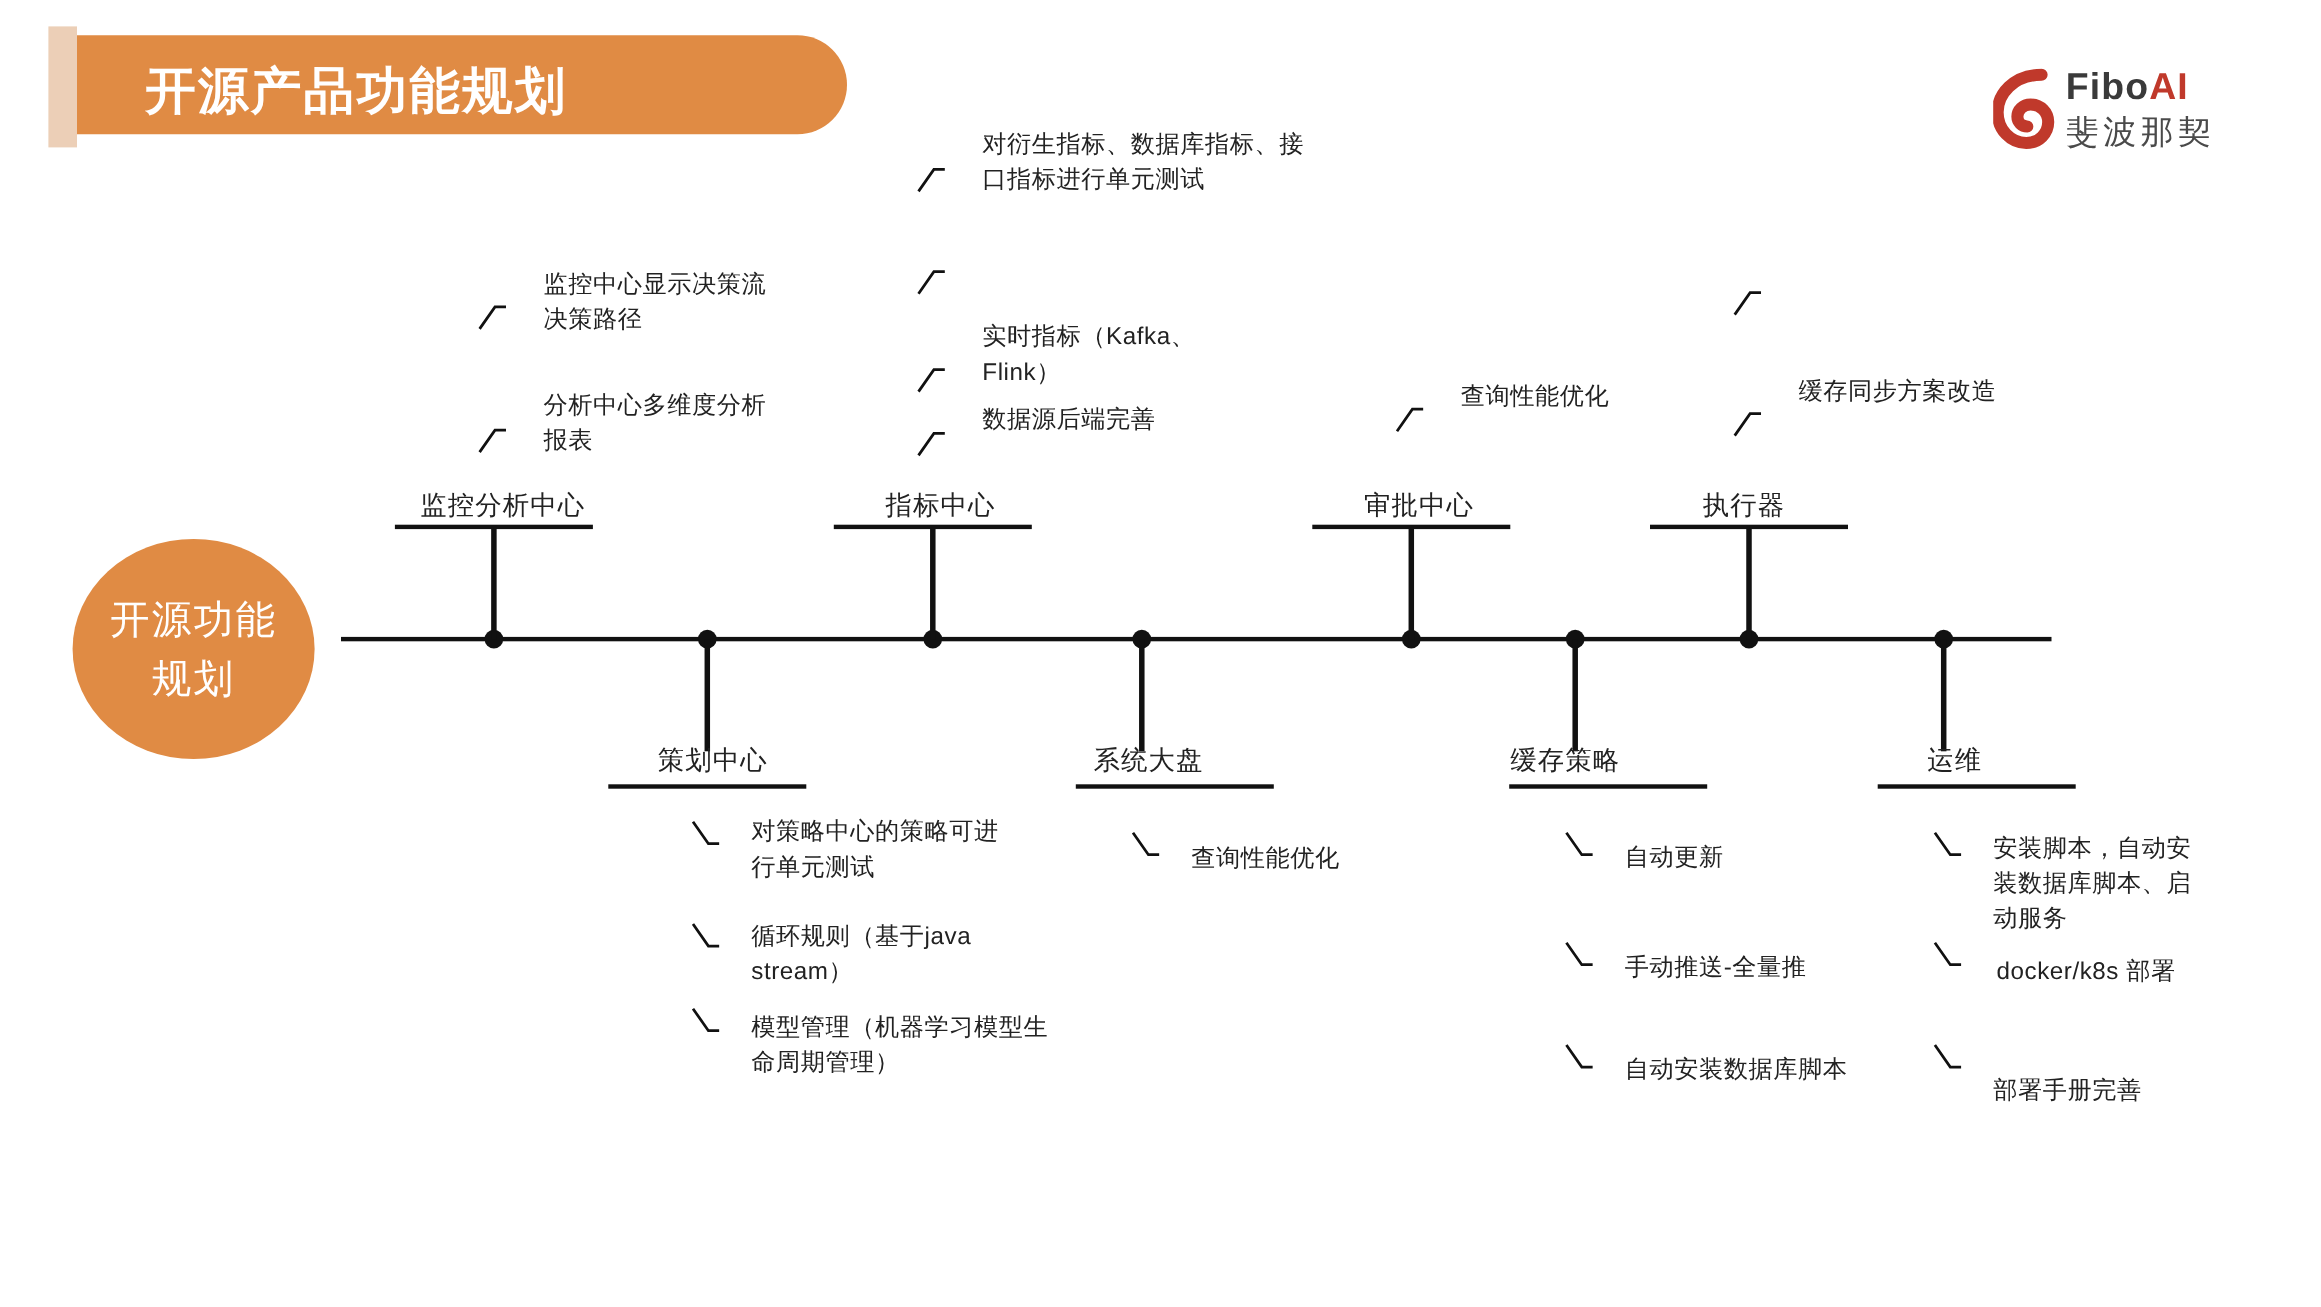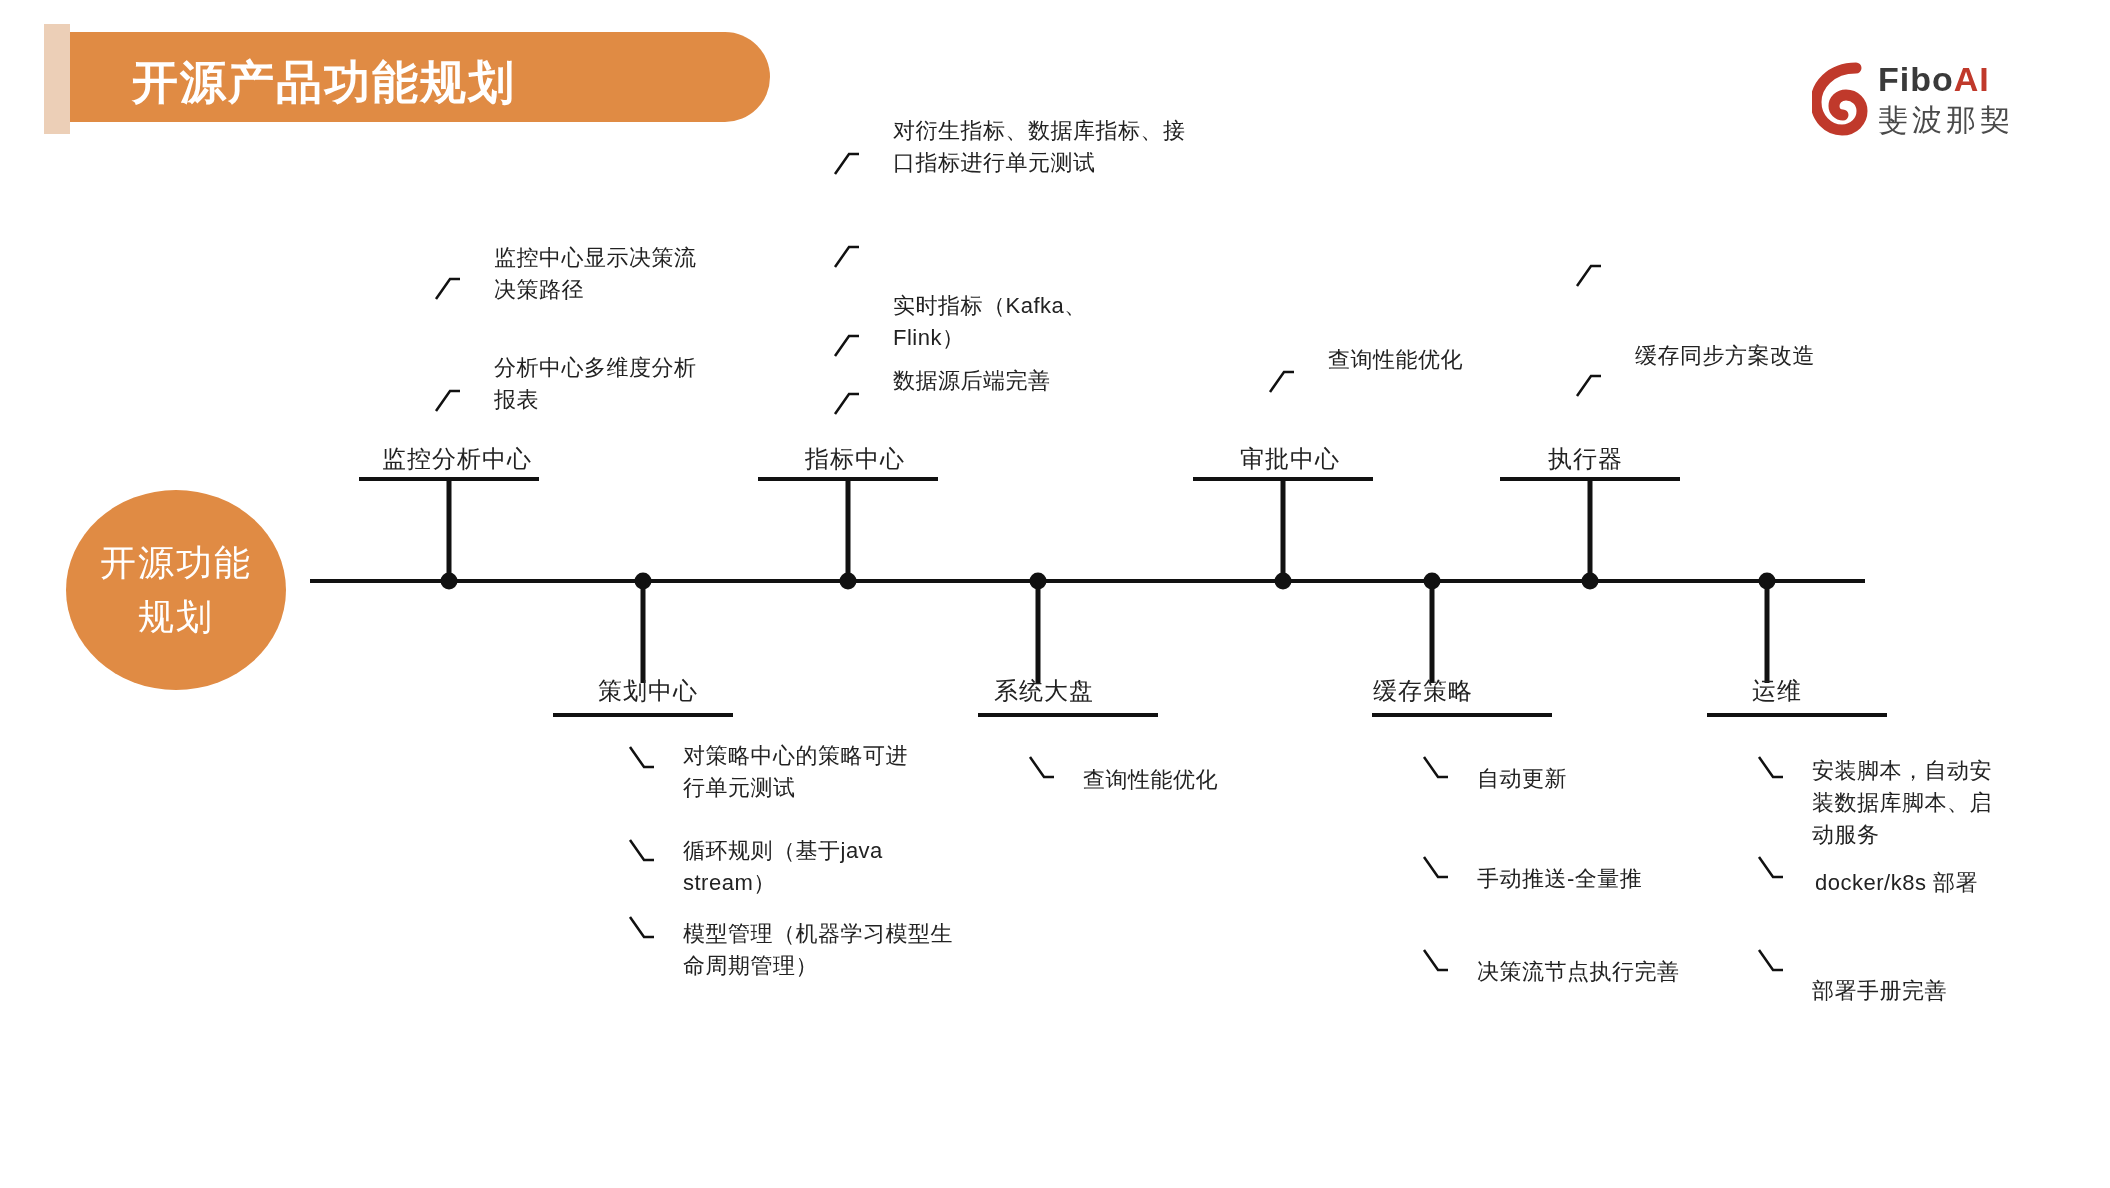--- a/index.html
+++ b/index.html
@@ -304,21 +304,21 @@
     <svg width="26" height="26" viewBox="0 0 26 26">
         <path d="M2 2 L16 22 L26 22" fill="none" stroke="#111" stroke-width="2.5"></path>
       </svg>
   </div>
   <div class="leaf-text" style="left:1477px; top:863px; width:250px;">手动推送-全量推</div>
   <div class="leaf-hook" style="left:1422px; top:948px;">
     <svg width="26" height="26" viewBox="0 0 26 26">
         <path d="M2 2 L16 22 L26 22" fill="none" stroke="#111" stroke-width="2.5"></path>
       </svg>
   </div>
-  <div class="leaf-text" style="left:1477px; top:956px; width:250px;">决策流节点执行完善</div>
+  <div class="leaf-text" style="left:1477px; top:956px; width:250px;">自动安装数据库脚本</div>
 
   <div class="node-dot" style="left:1767px; top:581px;"></div>
   <div class="branch-stem" style="left:1767px; top:581px; height:102px;"></div>
   <div class="branch-underline" style="left:1707px; top:713px; width:180px;"></div>
   <div class="branch-title" style="left:1752px; top:675px;">运维</div>
   <div class="leaf-hook" style="left:1757px; top:755px;">
     <svg width="26" height="26" viewBox="0 0 26 26">
         <path d="M2 2 L16 22 L26 22" fill="none" stroke="#111" stroke-width="2.5"></path>
       </svg>
   </div>

